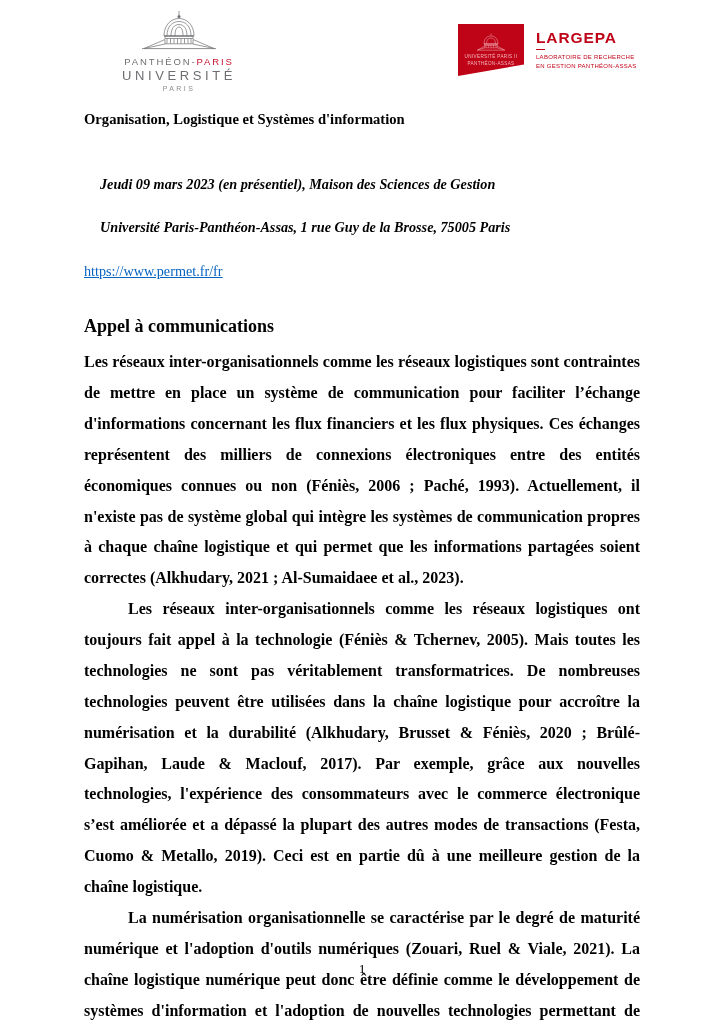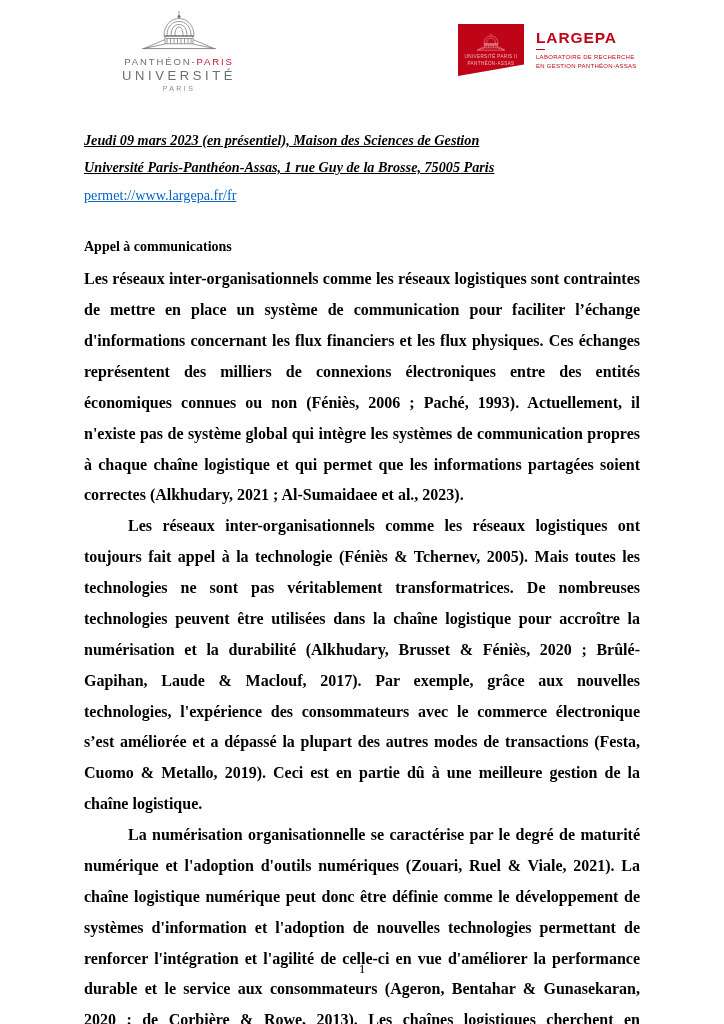--- a/index.html
+++ b/index.html
@@ -151,34 +151,33 @@
     font-weight: bold;
     line-height: 1.92;
     margin: 0;
   }
   .spacer-sm { height: 22px; }
   .meta-line {
     font-size: 14.2px;
     font-weight: bold;
     font-style: italic;
     line-height: 1.92;
-    margin: 0;
-    text-decoration: underline;
+    margin: 16px;
   }
   .meta-link {
     display: inline-block;
     font-size: 14.2px;
     font-style: normal;
     font-weight: normal;
     line-height: 1.9;
     color: #0563c1;
     text-decoration: underline;
   }
   .section-head {
-    font-size: 14px;
+    font-size: 18px;
     font-weight: bold;
     margin: 26px 0 6px 0;
     line-height: 1.7;
   }
   .para {
     font-size: 16px;
     line-height: 1.93;
     text-align: justify;
     margin: 0;
     hyphens: none;
@@ -266,26 +265,27 @@
         <div class="lg-rule"></div>
         <div class="lg-sub">LABORATOIRE DE RECHERCHE</div>
         <div class="lg-sub">EN GESTION PANTHÉON-ASSAS</div>
       </div>
     </div>
 
   </div>
 
   <div class="content">
 
+    <p class="seminar-title">Organisation, Logistique et Systèmes d'information</p>
 
     <div class="spacer-sm"></div>
 
     <p class="meta-line">Jeudi 09 mars 2023 (en présentiel), Maison des Sciences de Gestion</p>
     <p class="meta-line">Université Paris-Panthéon-Assas, 1 rue Guy de la Brosse, 75005 Paris</p>
-    <a class="meta-link" href="#">permet://www.largepa.fr/fr</a>
+    <a class="meta-link" href="#">https://www.permet.fr/fr</a>
 
     <p class="section-head">Appel à communications</p>
 
     <p class="para">Les réseaux inter-organisationnels comme les réseaux logistiques sont contraintes de mettre en place un système de communication pour faciliter l’échange d'informations concernant les flux financiers et les flux physiques. Ces échanges représentent des milliers de connexions électroniques entre des entités économiques connues ou non (Féniès, 2006 ; Paché, 1993). Actuellement, il n'existe pas de système global qui intègre les systèmes de communication propres à chaque chaîne logistique et qui permet que les informations partagées soient correctes (Alkhudary, 2021 ; Al-Sumaidaee et al., 2023).</p>
     <p class="para indent">Les réseaux inter-organisationnels comme les réseaux logistiques ont toujours fait appel à la technologie (Féniès &amp; Tchernev, 2005). Mais toutes les technologies ne sont pas véritablement transformatrices. De nombreuses technologies peuvent être utilisées dans la chaîne logistique pour accroître la numérisation et la durabilité (Alkhudary, Brusset &amp; Féniès, 2020 ; Brûlé-Gapihan, Laude &amp; Maclouf, 2017). Par exemple, grâce aux nouvelles technologies, l'expérience des consommateurs avec le commerce électronique s’est améliorée et a dépassé la plupart des autres modes de transactions (Festa, Cuomo &amp; Metallo, 2019). Ceci est en partie dû à une meilleure gestion de la chaîne logistique.</p>
     <p class="para indent">La numérisation organisationnelle se caractérise par le degré de maturité numérique et l'adoption d'outils numériques (Zouari, Ruel &amp; Viale, 2021). La chaîne logistique numérique peut donc être définie comme le développement de systèmes d'information et l'adoption de nouvelles technologies permettant de renforcer l'intégration et l'agilité de celle-ci en vue d'améliorer la performance durable et le service aux consommateurs (Ageron, Bentahar &amp; Gunasekaran, 2020 ; de Corbière &amp; Rowe, 2013). Les chaînes logistiques cherchent en permanence à améliorer et à modifier la gestion des flux physiques et d'informations entre les partenaires logistiques. La question de savoir comment les chaînes logistiques se transforment</p>
 
   </div>
 
   <div class="page-number">1</div>

